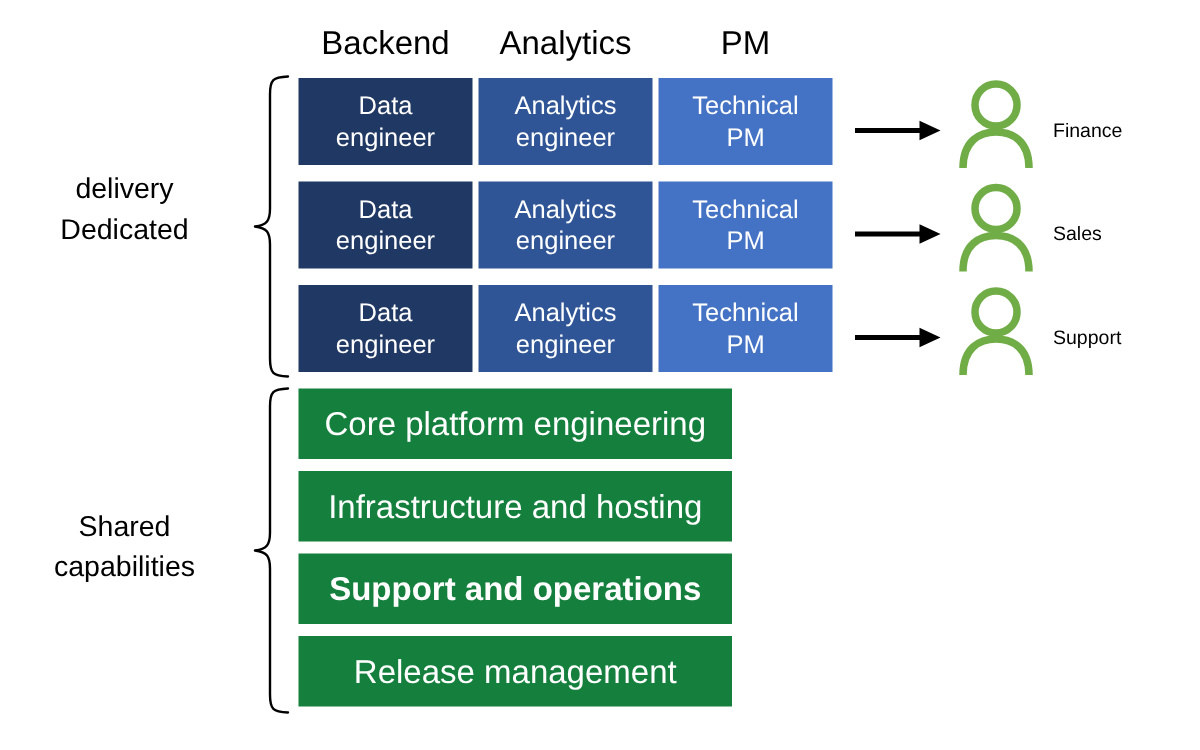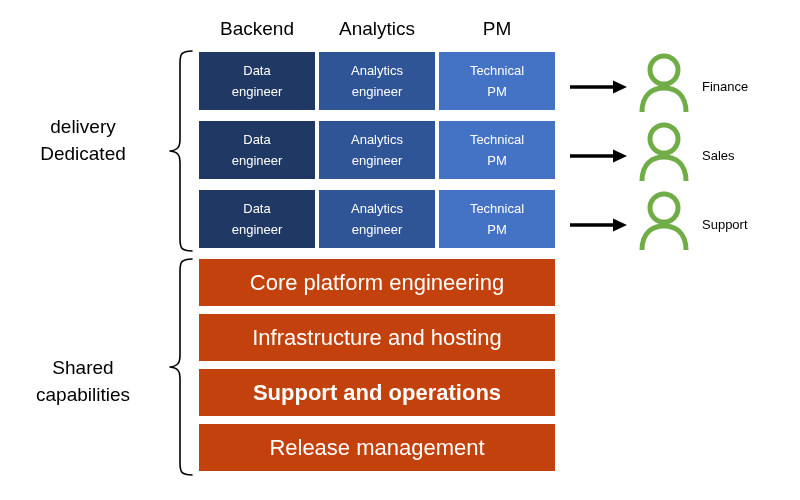--- a/index.html
+++ b/index.html
@@ -19,21 +19,21 @@
     height: 500px;
   }
 
   
   .col-header {
     position: absolute;
     top: 16px;
     height: 26px;
     line-height: 26px;
     text-align: center;
-    font-size: 19px;
+    font-size: 22px;
     color: #000000;
     white-space: nowrap;
   }
 
   
   .brace-label {
     position: absolute;
     text-align: center;
     font-size: 19px;
     color: #000000;
@@ -47,33 +47,33 @@
   .brace svg { display: block; }
 
   
   .role-box {
     position: absolute;
     display: flex;
     align-items: center;
     justify-content: center;
     text-align: center;
     color: #ffffff;
-    font-size: 13px;
+    font-size: 17px;
     line-height: 21px;
     box-sizing: border-box;
     padding: 0 4px;
   }
 
   
   .cap-bar {
     position: absolute;
     left: 199px;
-    width: 356px;
+    width: 289px;
     height: 47px;
-    background: #c2410c;
+    background: #15803d;
     display: flex;
     align-items: center;
     justify-content: center;
     color: #ffffff;
     font-size: 22px;
     line-height: 26px;
     box-sizing: border-box;
   }
 
   
@@ -218,21 +218,21 @@
     <svg width="54" height="60" viewBox="0 0 54 60">
       <circle cx="27" cy="18" r="14" fill="none" stroke="#70AD47" stroke-width="5"></circle>
       <path d="M5 60 C5 42, 16 36, 27 36 C38 36, 49 42, 49 60" fill="none" stroke="#70AD47" stroke-width="5" stroke-linecap="round"></path>
     </svg>
   </div>
 
   <div class="consumer-label" style="top:73px;">Finance</div>
   <div class="consumer-label" style="top:142px;">Sales</div>
   <div class="consumer-label" style="top:211px;">Support</div>
 
-  <div class="brace-label" style="left:8px; top:338px; width:150px;margin-top:16px;">
+  <div class="brace-label" style="left:8px; top:338px; width:150px;">
     <div>Shared</div>
     <div>capabilities</div>
   </div>
 
   <div class="brace" style="top:258px;">
     <svg width="26" height="218" viewBox="0 0 26 218">
       <path d="M24 1 C14 1.5, 12 3, 12 13 L12 97 C12 105, 10 108, 2 109
                C10 110, 12 113, 12 121 L12 205 C12 215, 14 216.5, 24 217" fill="none" stroke="#000000" stroke-width="1.6" stroke-linecap="round" stroke-linejoin="round"></path>
     </svg>
   </div>

